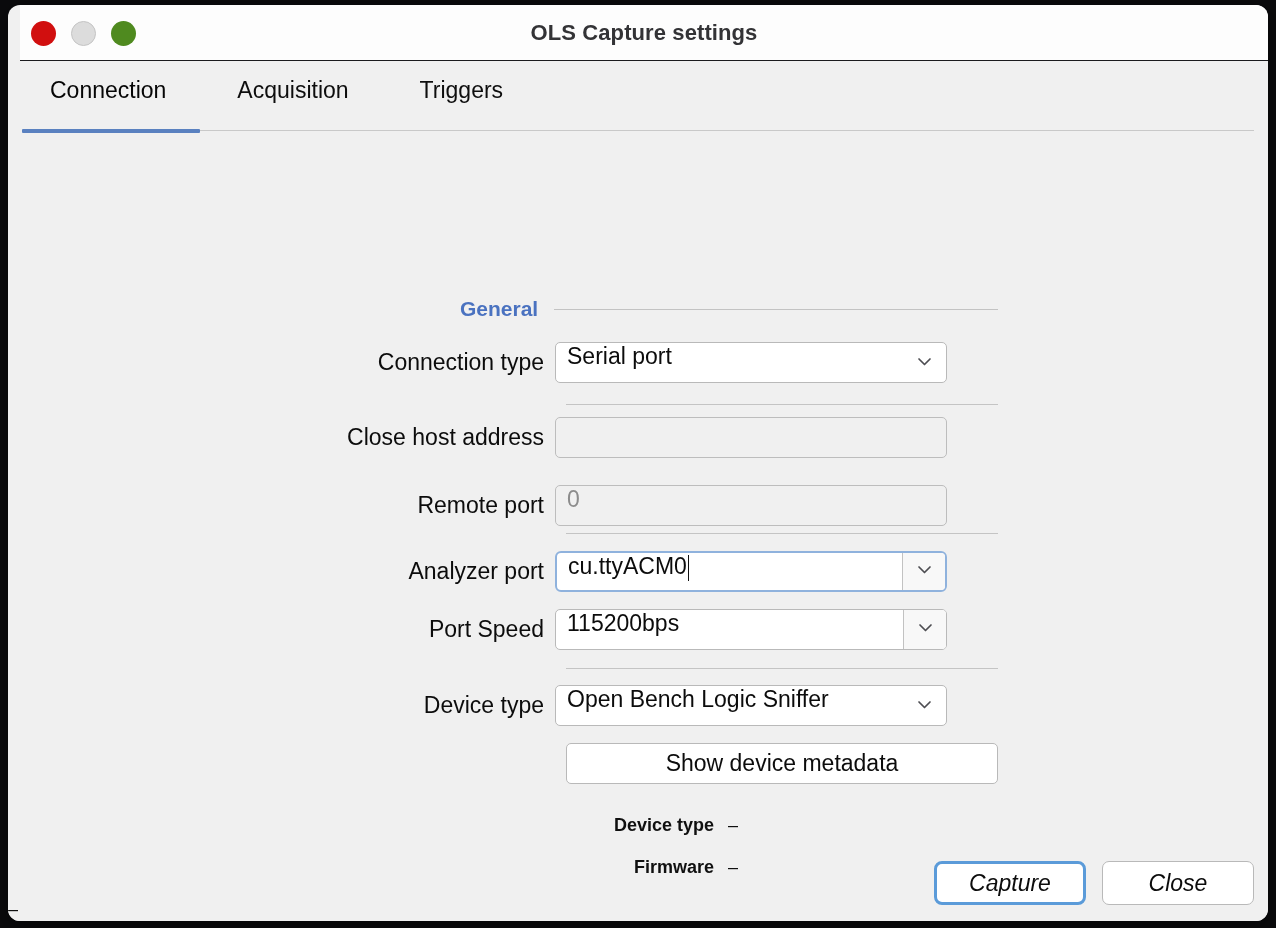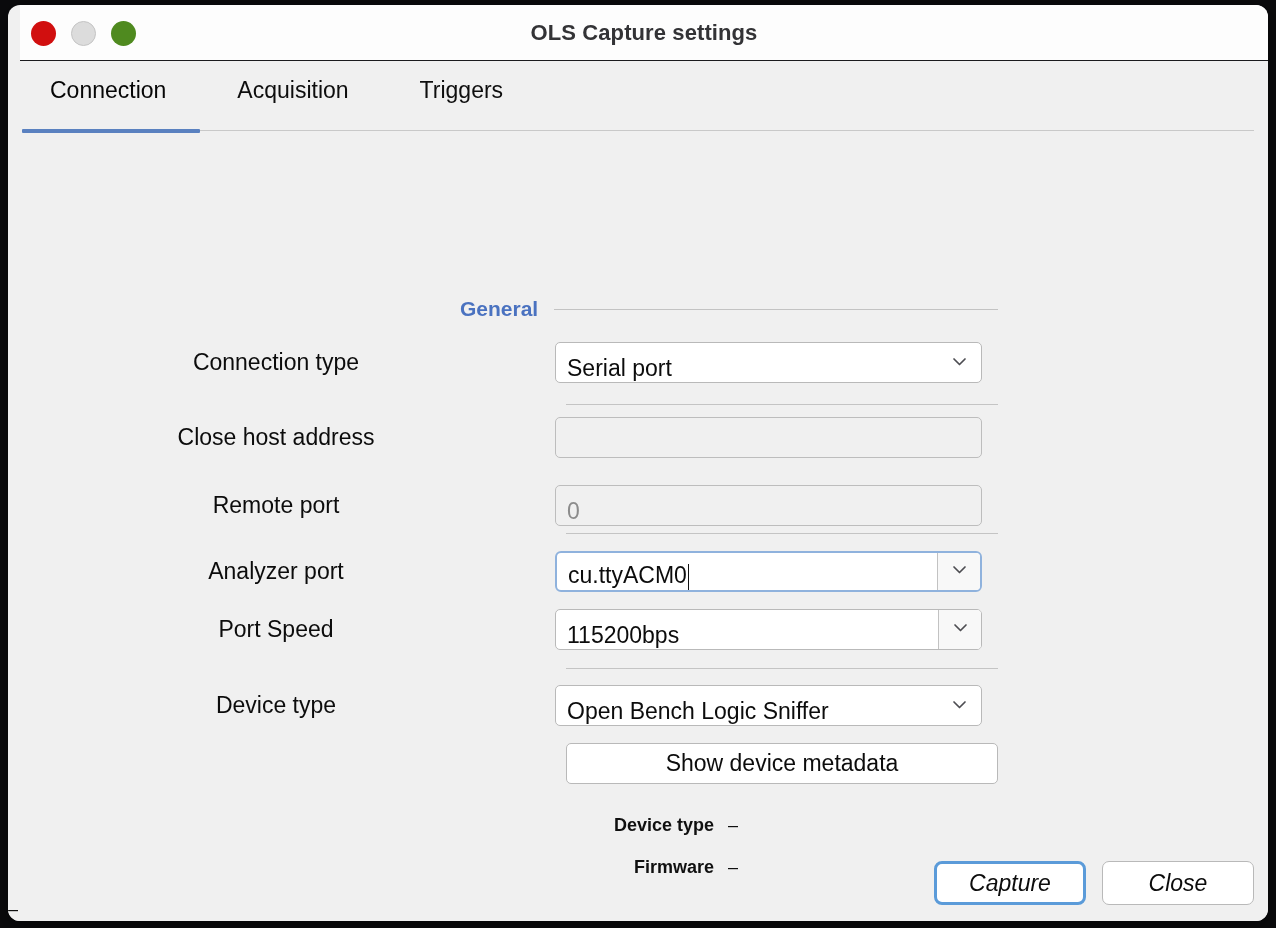--- a/index.html
+++ b/index.html
@@ -129,38 +129,38 @@
 
   .row {
     position: absolute;
     left: 0;
     width: 990px;
     display: flex;
     align-items: center;
   }
   .row .label {
     width: 547px;
-    text-align: center;
+    text-align: right;
     font-size: 23px;
     color: #0c0c0c;
     padding-right: 11px;
     box-sizing: border-box;
     white-space: nowrap;
   }
 
   .field {
     position: relative;
-    width: 427px;
+    width: 392px;
     height: 41px;
     box-sizing: border-box;
     border: 1px solid #b9b9b9;
     border-radius: 5px;
     background: #ffffff;
     display: flex;
-    align-items: flex-end;
+    align-items: flex-start;
   }
   .field .value {
     font-size: 23px;
     color: #0c0c0c;
     padding-left: 11px;
     white-space: nowrap;
     overflow: hidden;
   }
   .field.disabled {
     background: #f0f0f0;

